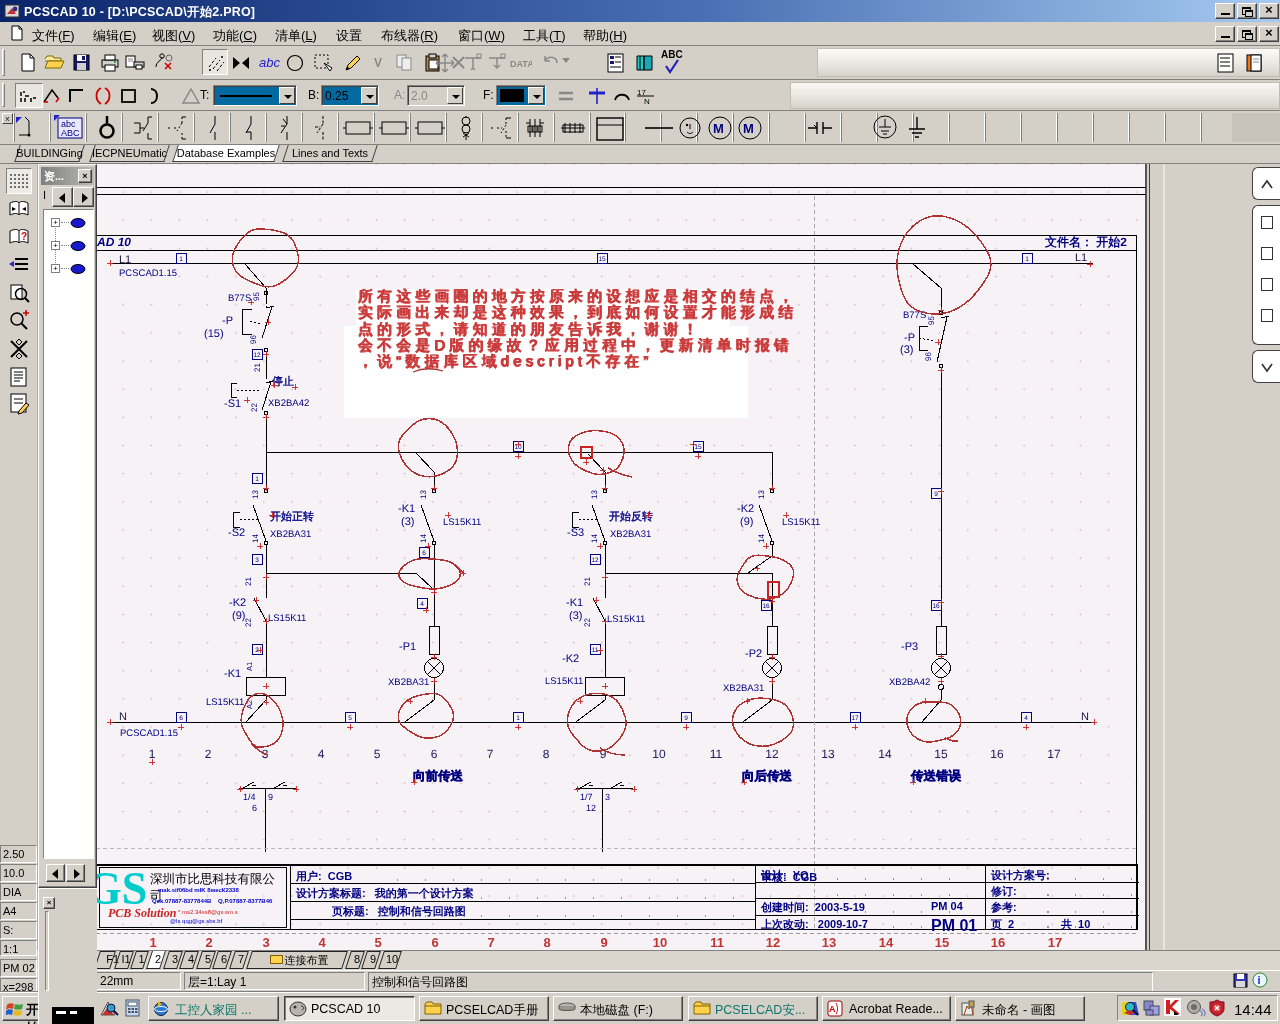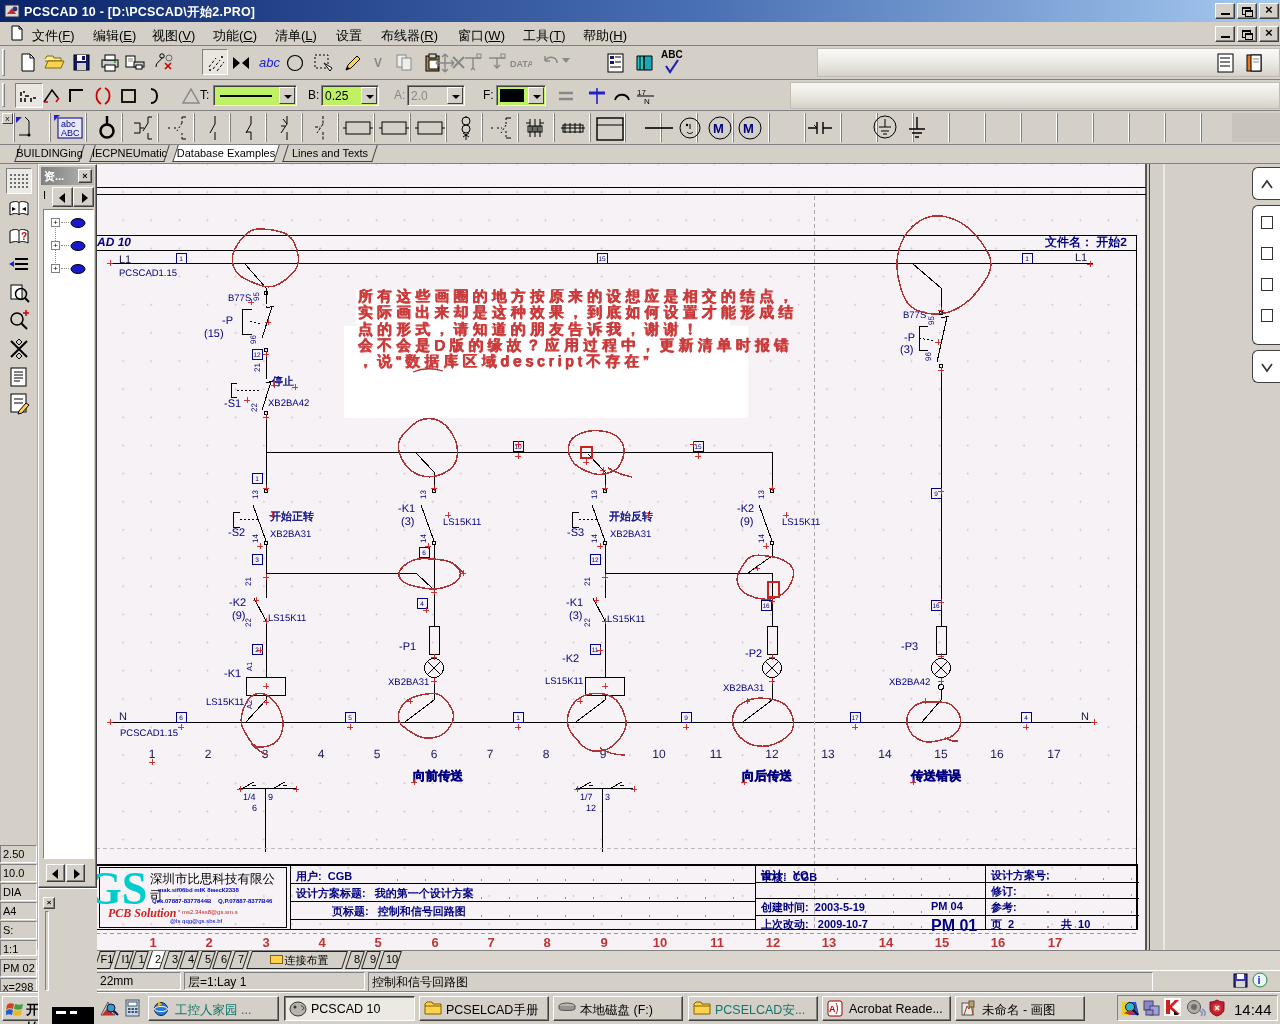--- a/index.html
+++ b/index.html
@@ -5,21 +5,21 @@
 .abs{position:absolute;}
 #root{position:relative;width:1280px;height:1024px;}
 .btn2{background:#d4d0c8;border:1px solid;border-color:#fff #404040 #404040 #fff;box-shadow:inset -1px -1px 0 #808080;}
 .tb{background:#d4d0c8;}
 .grip{position:absolute;left:2px;top:3px;bottom:3px;width:3px;border:1px solid;border-color:#fff #808080 #808080 #fff;}
 .navy{color:#000080;}
 svg{display:block;}
 .mi{position:absolute;top:5px;font-size:13px;color:#000;white-space:nowrap;}
 .u{text-decoration:underline;}
 .wbtn{position:absolute;width:20px;height:16px;background:#d4d0c8;border:1px solid;border-color:#fff #404040 #404040 #fff;box-shadow:inset -1px -1px 0 #808080;font-family:"Liberation Mono",monospace;font-weight:bold;font-size:10px;text-align:center;line-height:14px;}
-.combo{position:absolute;height:21px;background:#bef264;border:1px solid;border-color:#808080 #fff #fff #808080;box-shadow:inset 1px 1px 0 #404040;}
+.combo{position:absolute;height:21px;background:#0369a1;border:1px solid;border-color:#808080 #fff #fff #808080;box-shadow:inset 1px 1px 0 #404040;}
 .cbtn{position:absolute;right:1px;top:1px;width:16px;height:17px;background:#d4d0c8;border:1px solid;border-color:#fff #404040 #404040 #fff;}
 .cbtn:after{content:"";position:absolute;left:4px;top:7px;border:4px solid transparent;border-top:4px solid #000;}
 .cell{position:absolute;top:2px;height:29px;border-right:1px solid #808080;border-left:1px solid #fff;}
 </style></head><body>
 <div id="root">
 
 <div class="abs" style="left:0;top:0;width:1280px;height:22px;background:linear-gradient(90deg,#0a246a,#4a70b4 55%,#a6caf0);">
  <svg class="abs" style="left:4px;top:3px" width="16" height="16">
         <rect x="1" y="2" width="14" height="12" fill="#d8d8d8" stroke="#333"></rect>
         <path d="M3 11 L8 5 L12 11 Z" fill="#c03030"></path>
@@ -933,21 +933,21 @@
     <div class="abs" style="left:0;top:845px;width:37px;height:18px;background:#d4d0c8;border:1px solid;border-color:#808080 #fff #fff #808080;font-size:11px;color:#000;padding:2px 0 0 2px;z-index:50;">2.50</div>
     <div class="abs" style="left:0;top:864px;width:37px;height:18px;background:#d4d0c8;border:1px solid;border-color:#808080 #fff #fff #808080;font-size:11px;color:#000;padding:2px 0 0 2px;z-index:50;">10.0</div>
     <div class="abs" style="left:0;top:883px;width:37px;height:18px;background:#d4d0c8;border:1px solid;border-color:#808080 #fff #fff #808080;font-size:11px;color:#000;padding:2px 0 0 2px;z-index:50;">DIA</div>
     <div class="abs" style="left:0;top:902px;width:37px;height:18px;background:#d4d0c8;border:1px solid;border-color:#808080 #fff #fff #808080;font-size:11px;color:#000;padding:2px 0 0 2px;z-index:50;">A4</div>
     <div class="abs" style="left:0;top:921px;width:37px;height:18px;background:#d4d0c8;border:1px solid;border-color:#808080 #fff #fff #808080;font-size:11px;color:#000;padding:2px 0 0 2px;z-index:50;">S:</div>
     <div class="abs" style="left:0;top:940px;width:37px;height:16px;background:#d4d0c8;border:1px solid;border-color:#808080 #fff #fff #808080;font-size:11px;color:#000;padding:2px 0 0 2px;z-index:50;">1:1</div>
     <div class="abs" style="left:0;top:959px;width:37px;height:18px;background:#d4d0c8;border:1px solid;border-color:#808080 #fff #fff #808080;font-size:11px;color:#000;padding:2px 0 0 2px;z-index:50;">PM 02</div>
     <div class="abs" style="left:0;top:978px;width:37px;height:18px;background:#d4d0c8;border:1px solid;border-color:#808080 #fff #fff #808080;font-size:11px;color:#000;padding:2px 0 0 2px;z-index:50;">x=298</div>
     <div class="abs" style="left:96px;top:950px;width:1184px;height:20px;background:#dad6ce;border-top:1px solid #808080;"></div>
     <div class="abs" style="left:97px;top:951px;width:16px;height:18px;background:#d4d0c8;border:1px solid #222;border-top:1px solid #222;transform:skewX(-18deg);z-index:41;"></div>
-    <div class="abs" style="left:95px;top:953px;width:24px;font-size:11px;color:#000;text-align:center;z-index:43;white-space:nowrap;">F1</div>
+    <div class="abs" style="left:95px;top:953px;width:24px;font-size:11px;color:#000;text-align:right;z-index:43;white-space:nowrap;">F1</div>
     <div class="abs" style="left:117px;top:951px;width:14px;height:18px;background:#d4d0c8;border:1px solid #222;border-top:1px solid #222;transform:skewX(-18deg);z-index:41;"></div>
     <div class="abs" style="left:115px;top:953px;width:22px;font-size:11px;color:#000;text-align:center;z-index:43;white-space:nowrap;">I1</div>
     <div class="abs" style="left:133px;top:951px;width:13px;height:18px;background:#d4d0c8;border:1px solid #222;border-top:1px solid #222;transform:skewX(-18deg);z-index:41;"></div>
     <div class="abs" style="left:131px;top:953px;width:21px;font-size:11px;color:#000;text-align:center;z-index:43;white-space:nowrap;">1</div>
     <div class="abs" style="left:149px;top:951px;width:14px;height:18px;background:#fff;border:1px solid #222;border-top:none;transform:skewX(-18deg);z-index:42;"></div>
     <div class="abs" style="left:147px;top:953px;width:22px;font-size:11px;color:#000;text-align:center;z-index:43;white-space:nowrap;">2</div>
     <div class="abs" style="left:166px;top:951px;width:14px;height:18px;background:#d4d0c8;border:1px solid #222;border-top:1px solid #222;transform:skewX(-18deg);z-index:41;"></div>
     <div class="abs" style="left:164px;top:953px;width:22px;font-size:11px;color:#000;text-align:center;z-index:43;white-space:nowrap;">3</div>
     <div class="abs" style="left:182px;top:951px;width:14px;height:18px;background:#d4d0c8;border:1px solid #222;border-top:1px solid #222;transform:skewX(-18deg);z-index:41;"></div>
     <div class="abs" style="left:180px;top:953px;width:22px;font-size:11px;color:#000;text-align:center;z-index:43;white-space:nowrap;">4</div>

